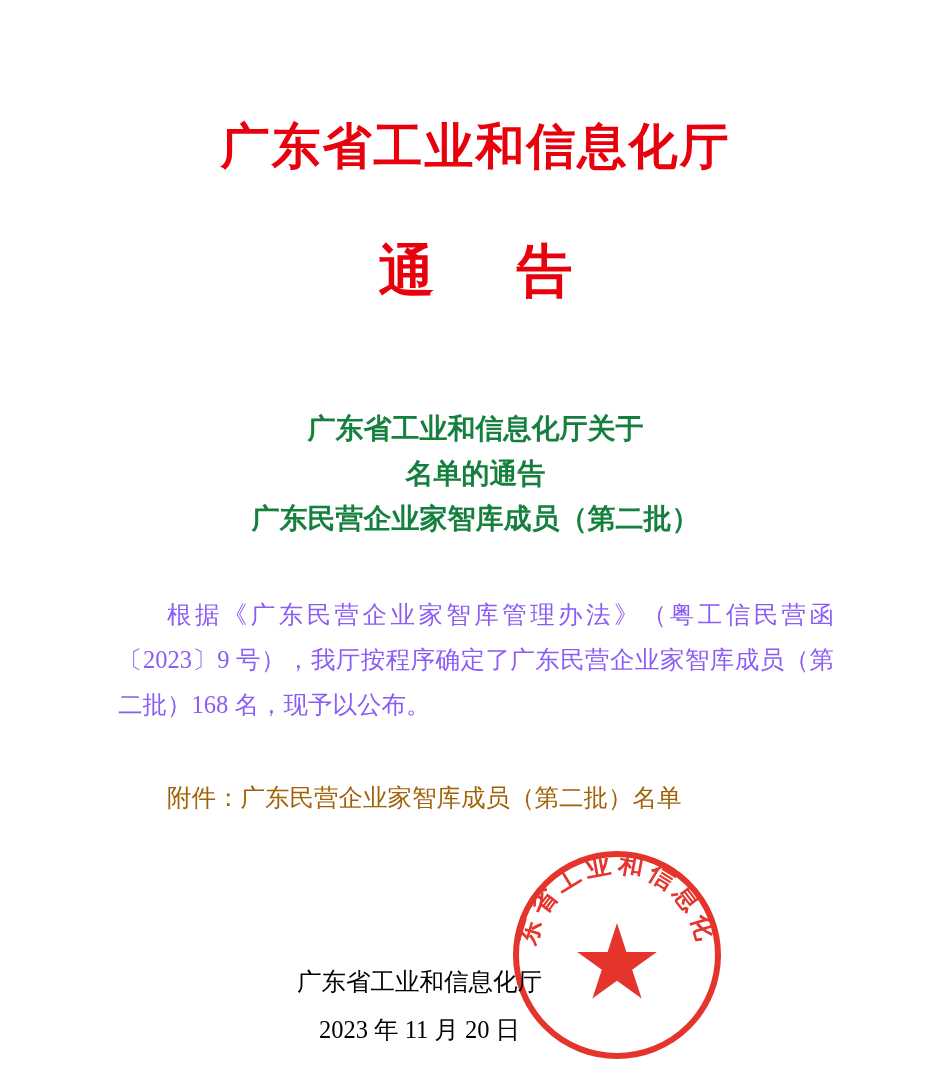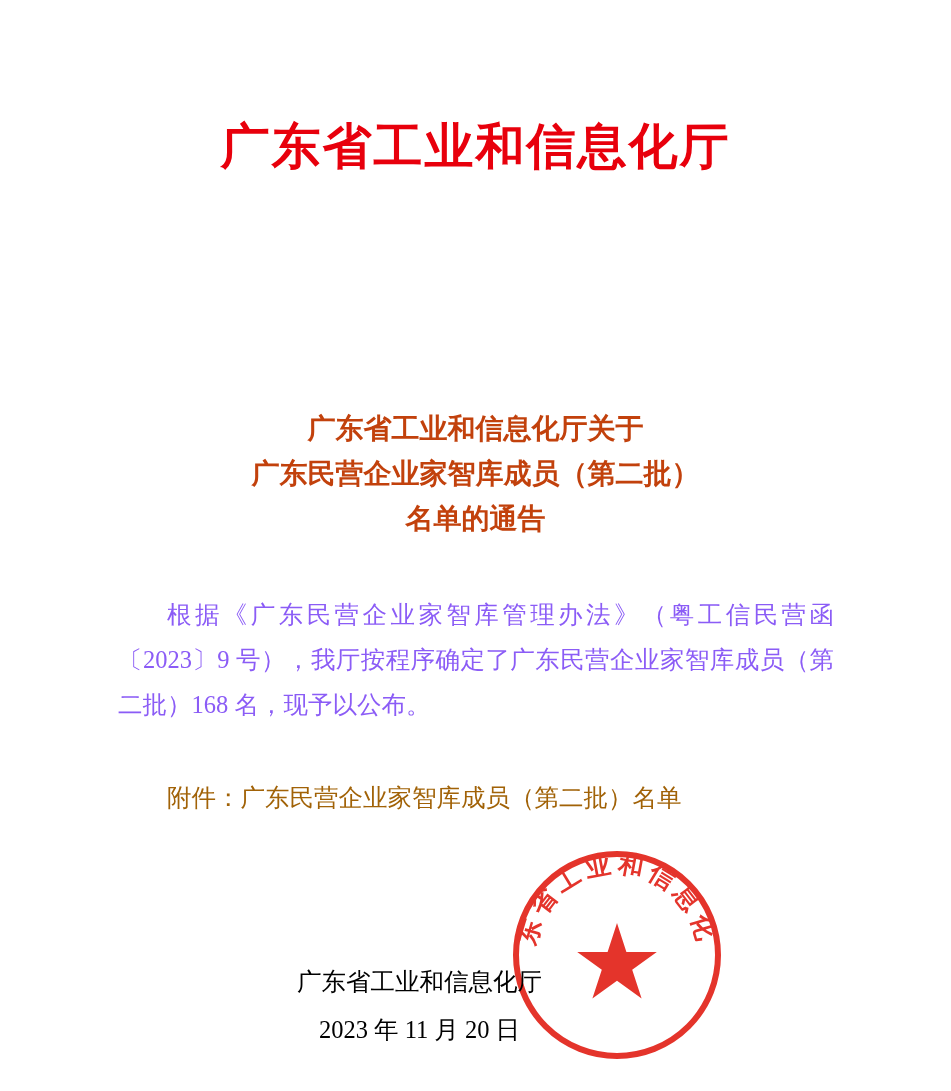--- a/index.html
+++ b/index.html
@@ -55,21 +55,21 @@
   
   .subject {
     position: absolute;
     top: 406px;
     left: 0;
     width: 100%;
     text-align: center;
     font-weight: bold;
     font-size: 28px;
     line-height: 45px;
-    color: #c2410c;
+    color: #15803d;
   }
   .subject .line {
     display: block;
     white-space: nowrap;
   }
 
   
   .body-text {
     position: absolute;
     top: 592px;
@@ -130,25 +130,26 @@
   }
   .seal svg { display: block; }
 </style>
 </head>
 <body>
 
 <div class="page">
 
   <div class="org-title">广东省工业和信息化厅</div>
 
+  <div class="doc-kind">通 告</div>
 
   <div class="subject">
     <span class="line">广东省工业和信息化厅关于</span>
+    <span class="line">名单的通告</span>
     <span class="line">广东民营企业家智库成员（第二批）</span>
-    <span class="line">名单的通告</span>
   </div>
 
   <div class="body-text">
     <p>根据《广东民营企业家智库管理办法》（粤工信民营函〔2023〕9 号），我厅按程序确定了广东民营企业家智库成员（第二批）168 名，现予以公布。</p>
   </div>
 
   <div class="attachment">
     <p>附件：广东民营企业家智库成员（第二批）名单</p>
   </div>
 

